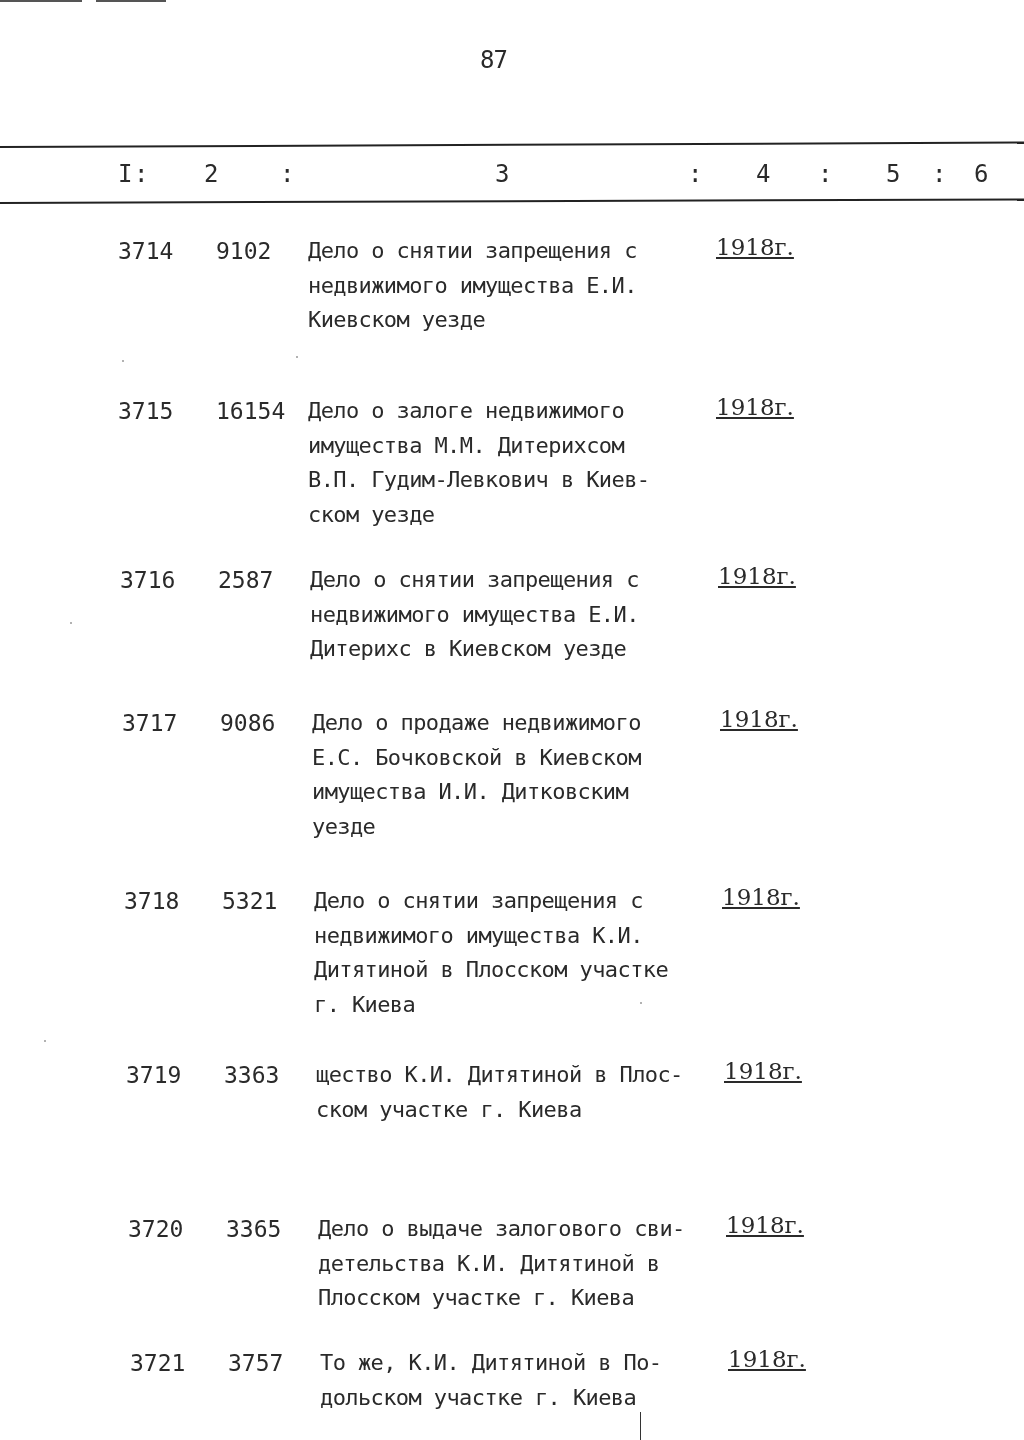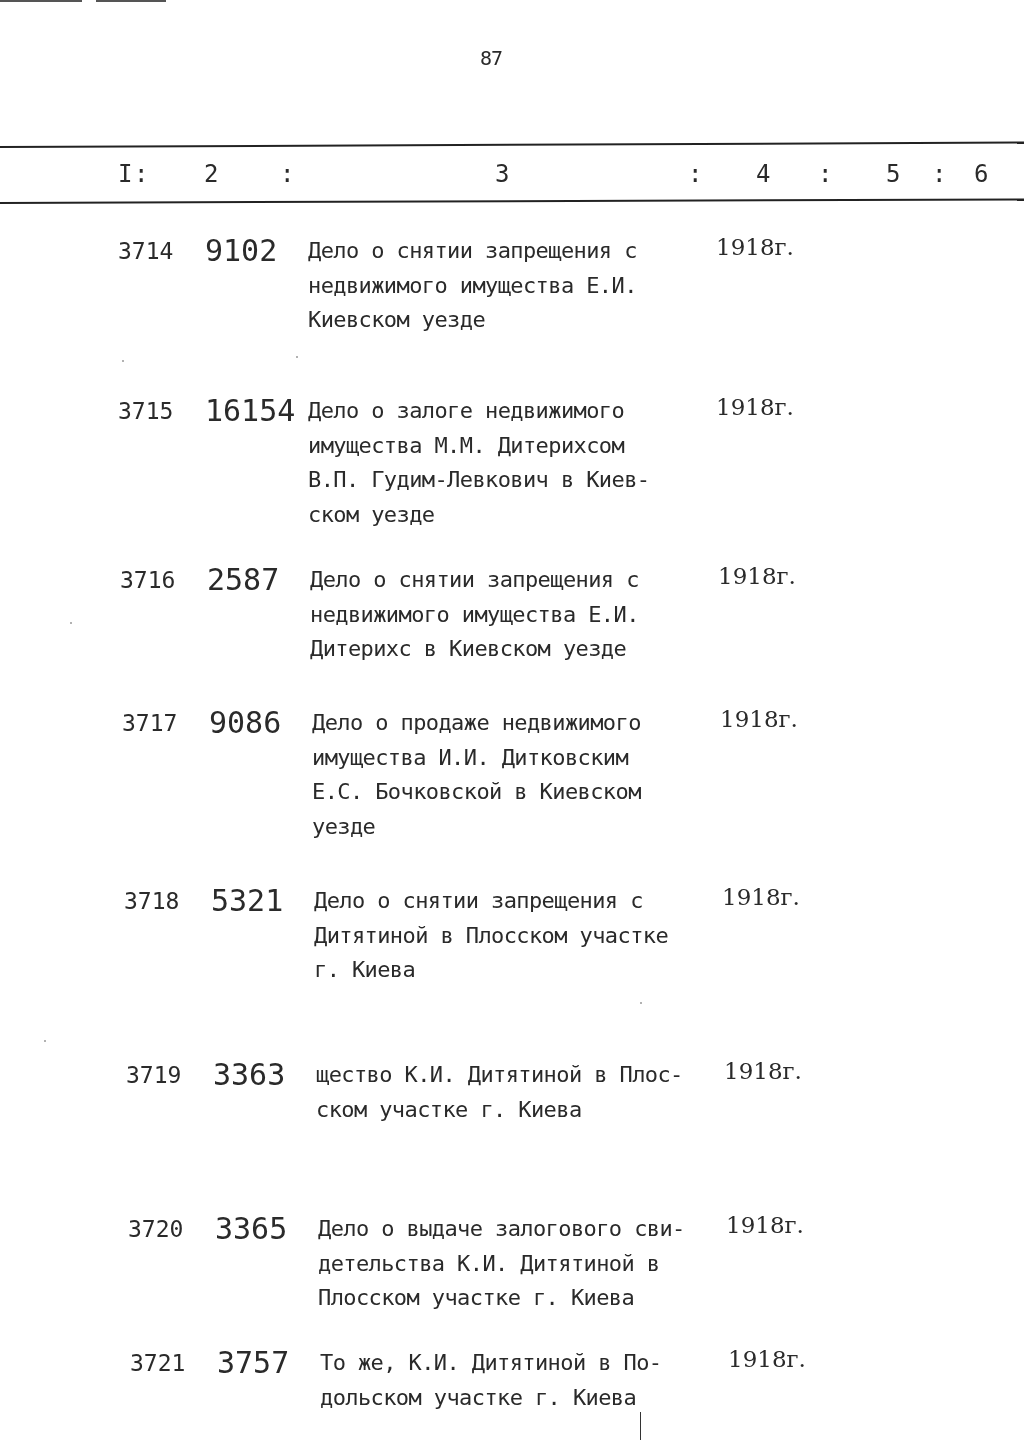--- a/index.html
+++ b/index.html
@@ -3,32 +3,32 @@
   <meta charset="utf-8">
   <style>
     html, body { margin: 0; padding: 0; }
     body {
       width: 1024px; height: 1440px; background: #ffffff; color: #2a2a2a;
       font-family: "DejaVu Sans Mono", "Liberation Mono", monospace;
       position: relative; overflow: hidden;
     }
     .topmark { position: absolute; top: 0; height: 2px; background: #555; }
     .page-number {
-      position: absolute; top: 46px; left: 480px; font-size: 20px;
+      position: absolute; top: 46px; left: 480px; font-size: 24px;
       font-family: "DejaVu Sans Mono", monospace; letter-spacing: -1px;
     }
     .rule { position: absolute; left: 0; width: 1024px; height: 2px; background: #222; }
     .rule.top { top: 146px; transform: rotate(-0.25deg); transform-origin: left; }
     .rule.bottom { top: 202px; transform: rotate(-0.2deg); transform-origin: left; }
     .col-head { position: absolute; top: 160px; font-size: 24px; }
     .row { position: absolute; font-size: 22px; line-height: 34.5px; }
     .row .num1 { position: absolute; left: 0; top: 0; width: 80px; font-size: 23px; }
-    .row .num2 { position: absolute; left: 87px; top: 0; width: 80px; font-size: 30px; }
+    .row .num2 { position: absolute; left: 98px; top: 0; width: 80px; font-size: 23px; }
     .row .desc { position: absolute; left: 190px; top: 0; width: 420px; white-space: pre; letter-spacing: -0.6px; }
-    .row .year { position: absolute; left: 598px; top: -4px; font-family: "DejaVu Serif", serif; font-size: 23px; }
+    .row .year { position: absolute; left: 598px; top: -4px; font-family: "DejaVu Serif", serif; font-size: 23px; text-decoration: underline; }
     .pen-line { position: absolute; left: 640px; top: 1412px; width: 1px; height: 28px; background: #333; }
     .speck { position: absolute; width: 2px; height: 2px; background: #999; border-radius: 1px; }
   </style>
 </head>
 <body>
 
 <div class="topmark" style="left:0;width:82px;"></div>
 <div class="topmark" style="left:96px;width:70px;"></div>
 
 <div class="page-number">87</div>
@@ -66,27 +66,27 @@
     </div>
     <div class="row" style="left: 120px; top: 563px;">
       <span class="num1">3716</span>
       <span class="num2">2587</span>
       <span class="desc"><div>Дело о снятии запрещения с</div><div>недвижимого имущества Е.И.</div><div>Дитерихс в Киевском уезде</div></span>
       <span class="year">1918г.</span>
     </div>
     <div class="row" style="left: 122px; top: 706px;">
       <span class="num1">3717</span>
       <span class="num2">9086</span>
-      <span class="desc"><div>Дело о продаже недвижимого</div><div>имущества И.И. Дитковским</div><div>Е.С. Бочковской в Киевском</div><div>уезде</div></span>
+      <span class="desc"><div>Дело о продаже недвижимого</div><div>Е.С. Бочковской в Киевском</div><div>имущества И.И. Дитковским</div><div>уезде</div></span>
       <span class="year">1918г.</span>
     </div>
     <div class="row" style="left: 124px; top: 884px;">
       <span class="num1">3718</span>
       <span class="num2">5321</span>
-      <span class="desc"><div>Дело о снятии запрещения с</div><div>Дитятиной в Плосском участке</div><div>г. Киева</div></span>
+      <span class="desc"><div>Дело о снятии запрещения с</div><div>недвижимого имущества К.И.</div><div>Дитятиной в Плосском участке</div><div>г. Киева</div></span>
       <span class="year">1918г.</span>
     </div>
     <div class="row" style="left: 126px; top: 1058px;">
       <span class="num1">3719</span>
       <span class="num2">3363</span>
       <span class="desc"><div>щество К.И. Дитятиной в Плос-</div><div>ском участке г. Киева</div></span>
       <span class="year">1918г.</span>
     </div>
     <div class="row" style="left: 128px; top: 1212px;">
       <span class="num1">3720</span>

